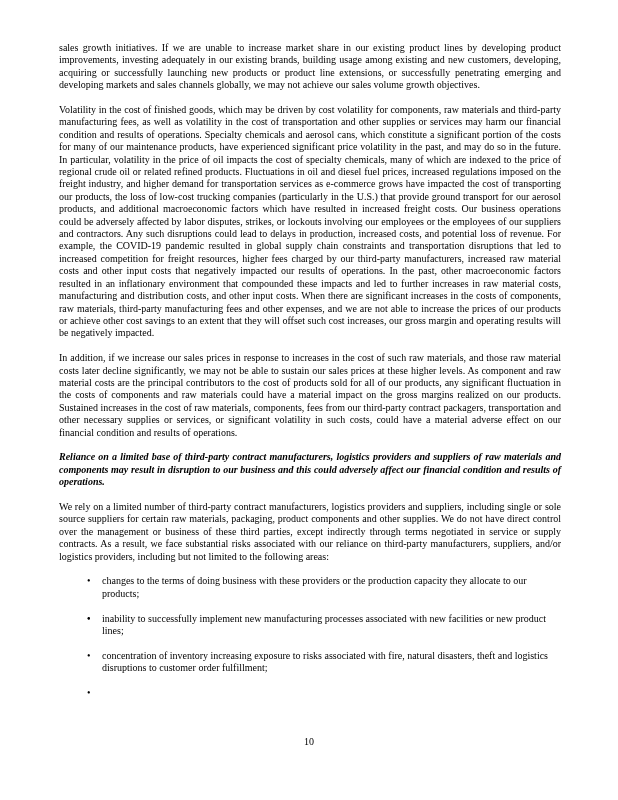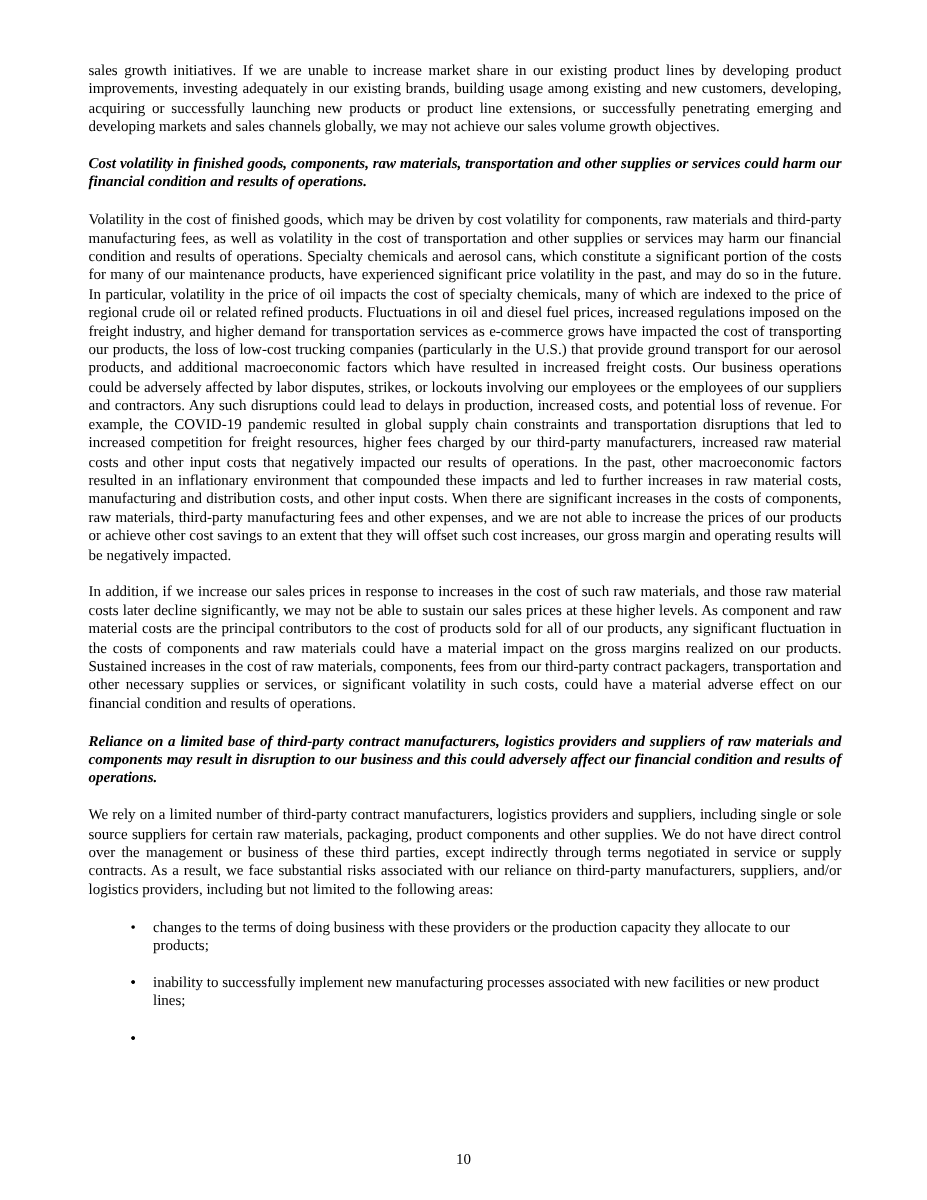--- a/index.html
+++ b/index.html
@@ -33,34 +33,33 @@
     margin-bottom: 12.4px;
     text-align: left;
   }
   .bullet-glyph {
     position: absolute;
     left: 28px;
     top: 0;
   }
   .page-footer {
     position: absolute;
-    top: 768px;
+    top: 736px;
     left: 0;
     width: 100%;
     text-align: center;
   }
 </style>
 </head>
 <body>
 
 <div class="page">
 
   <p class="body-para">sales growth initiatives. If we are unable to increase market share in our existing product lines by developing product improvements, investing adequately in our existing brands, building usage among existing and new customers, developing, acquiring or successfully launching new products or product line extensions, or successfully penetrating emerging and developing markets and sales channels globally, we may not achieve our sales volume growth objectives.</p>
 
-  <p class="section-heading">Cost volatility in finished goods, components, raw materials, transportation and other supplies or services could harm our financial condition and results of operations.</p>
 
   <p class="body-para">Volatility in the cost of finished goods, which may be driven by cost volatility for components, raw materials and third-party manufacturing fees, as well as volatility in the cost of transportation and other supplies or services may harm our financial condition and results of operations. Specialty chemicals and aerosol cans, which constitute a significant portion of the costs for many of our maintenance products, have experienced significant price volatility in the past, and may do so in the future. In particular, volatility in the price of oil impacts the cost of specialty chemicals, many of which are indexed to the price of regional crude oil or related refined products. Fluctuations in oil and diesel fuel prices, increased regulations imposed on the freight industry, and higher demand for transportation services as e-commerce grows have impacted the cost of transporting our products, the loss of low-cost trucking companies (particularly in the U.S.) that provide ground transport for our aerosol products, and additional macroeconomic factors which have resulted in increased freight costs. Our business operations could be adversely affected by labor disputes, strikes, or lockouts involving our employees or the employees of our suppliers and contractors. Any such disruptions could lead to delays in production, increased costs, and potential loss of revenue. For example, the COVID-19 pandemic resulted in global supply chain constraints and transportation disruptions that led to increased competition for freight resources, higher fees charged by our third-party manufacturers, increased raw material costs and other input costs that negatively impacted our results of operations. In the past, other macroeconomic factors resulted in an inflationary environment that compounded these impacts and led to further increases in raw material costs, manufacturing and distribution costs, and other input costs. When there are significant increases in the costs of components, raw materials, third-party manufacturing fees and other expenses, and we are not able to increase the prices of our products or achieve other cost savings to an extent that they will offset such cost increases, our gross margin and operating results will be negatively impacted.</p>
 
   <p class="body-para">In addition, if we increase our sales prices in response to increases in the cost of such raw materials, and those raw material costs later decline significantly, we may not be able to sustain our sales prices at these higher levels. As component and raw material costs are the principal contributors to the cost of products sold for all of our products, any significant fluctuation in the costs of components and raw materials could have a material impact on the gross margins realized on our products. Sustained increases in the cost of raw materials, components, fees from our third-party contract packagers, transportation and other necessary supplies or services, or significant volatility in such costs, could have a material adverse effect on our financial condition and results of operations.</p>
 
   <p class="section-heading">Reliance on a limited base of third-party contract manufacturers, logistics providers and suppliers of raw materials and components may result in disruption to our business and this could adversely affect our financial condition and results of operations.</p>
 
   <p class="body-para">We rely on a limited number of third-party contract manufacturers, logistics providers and suppliers, including single or sole source suppliers for certain raw materials, packaging, product components and other supplies. We do not have direct control over the management or business of these third parties, except indirectly through terms negotiated in service or supply contracts. As a result, we face substantial risks associated with our reliance on third-party manufacturers, suppliers, and/or logistics providers, including but not limited to the following areas:</p>
 
   <div class="bullet-item">
@@ -72,20 +71,21 @@
     <span class="bullet-glyph">•</span>
   </div>
 
   <div class="bullet-item">
     <span class="bullet-glyph">•</span>
     <span>inability to successfully implement new manufacturing processes associated with new facilities or new product lines;</span>
   </div>
 
   <div class="bullet-item">
     <span class="bullet-glyph">•</span>
+    <span>concentration of inventory increasing exposure to risks associated with fire, natural disasters, theft and logistics disruptions to customer order fulfillment;</span>
   </div>
 
   <div class="bullet-item">
     <span class="bullet-glyph">•</span>
   </div>
 
   <div class="page-footer">10</div>
 
 </div>
 

